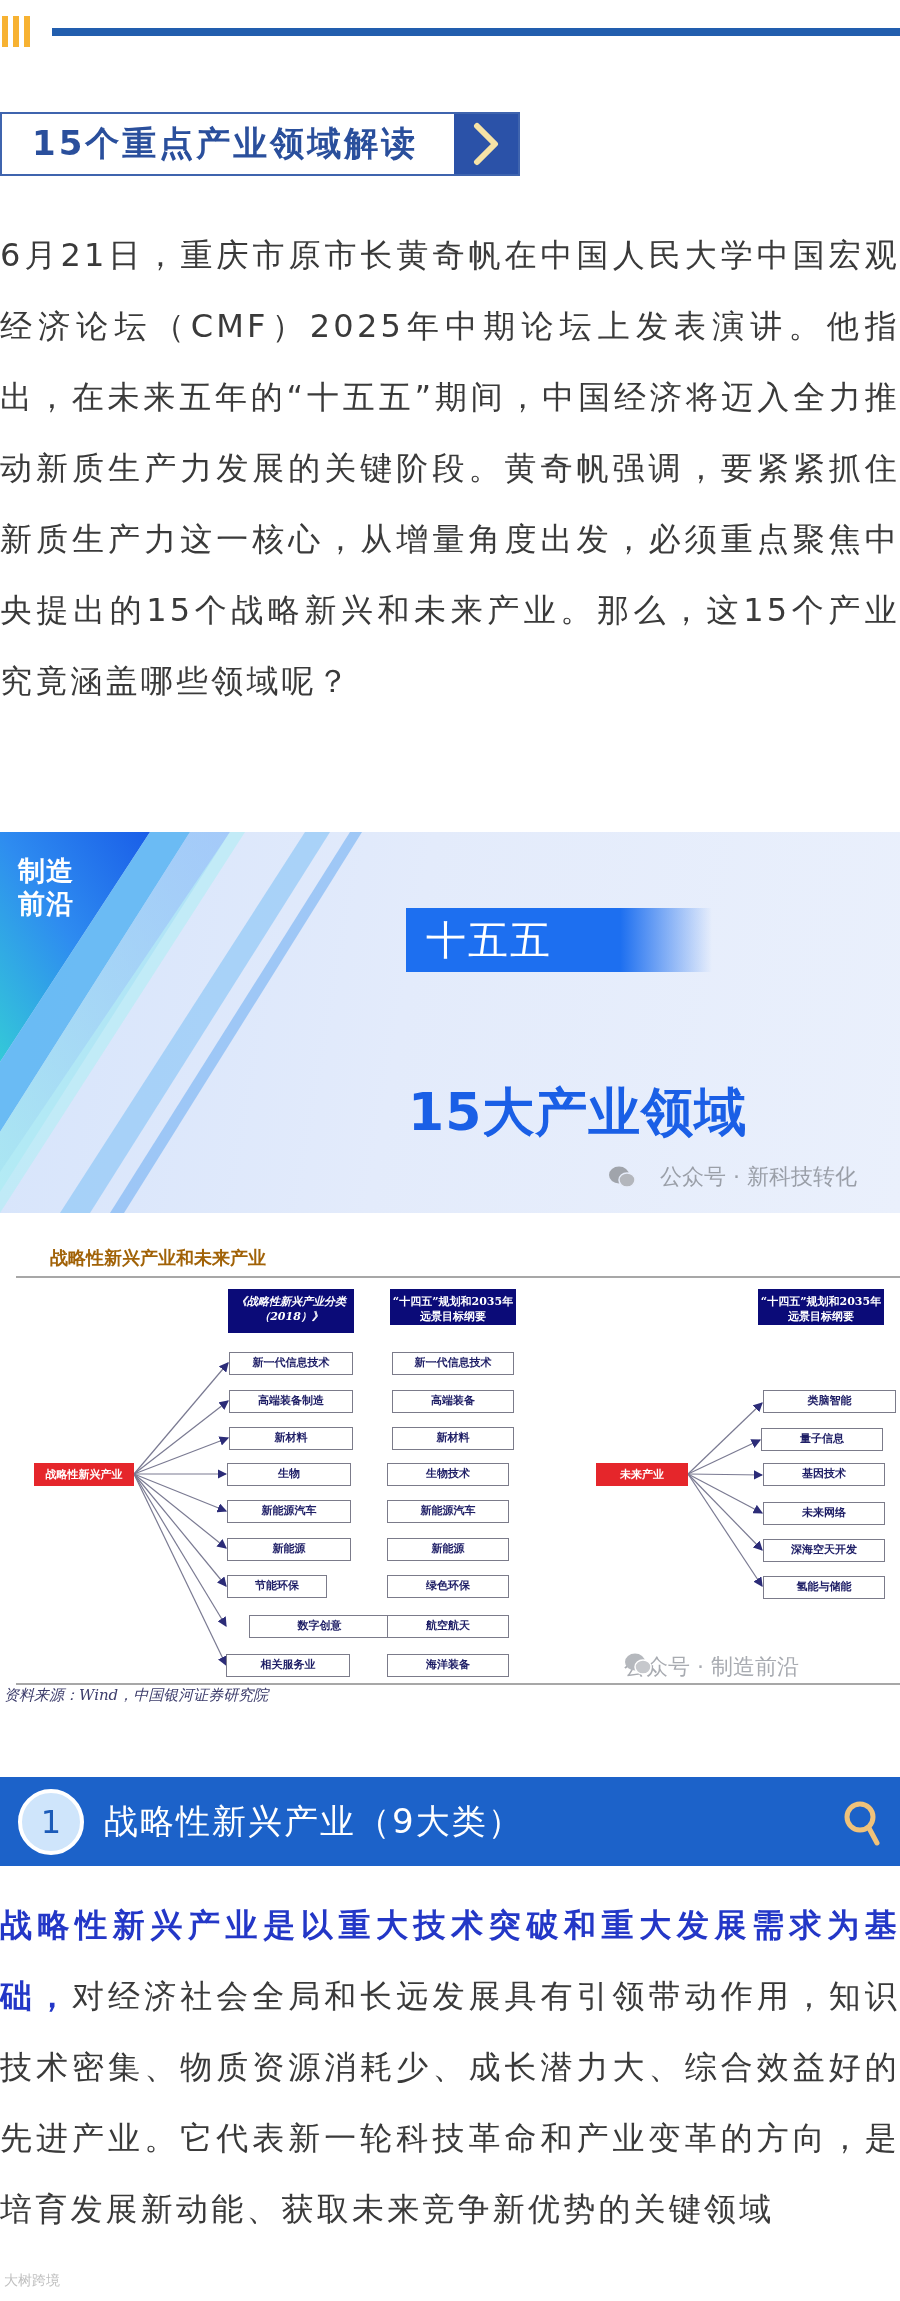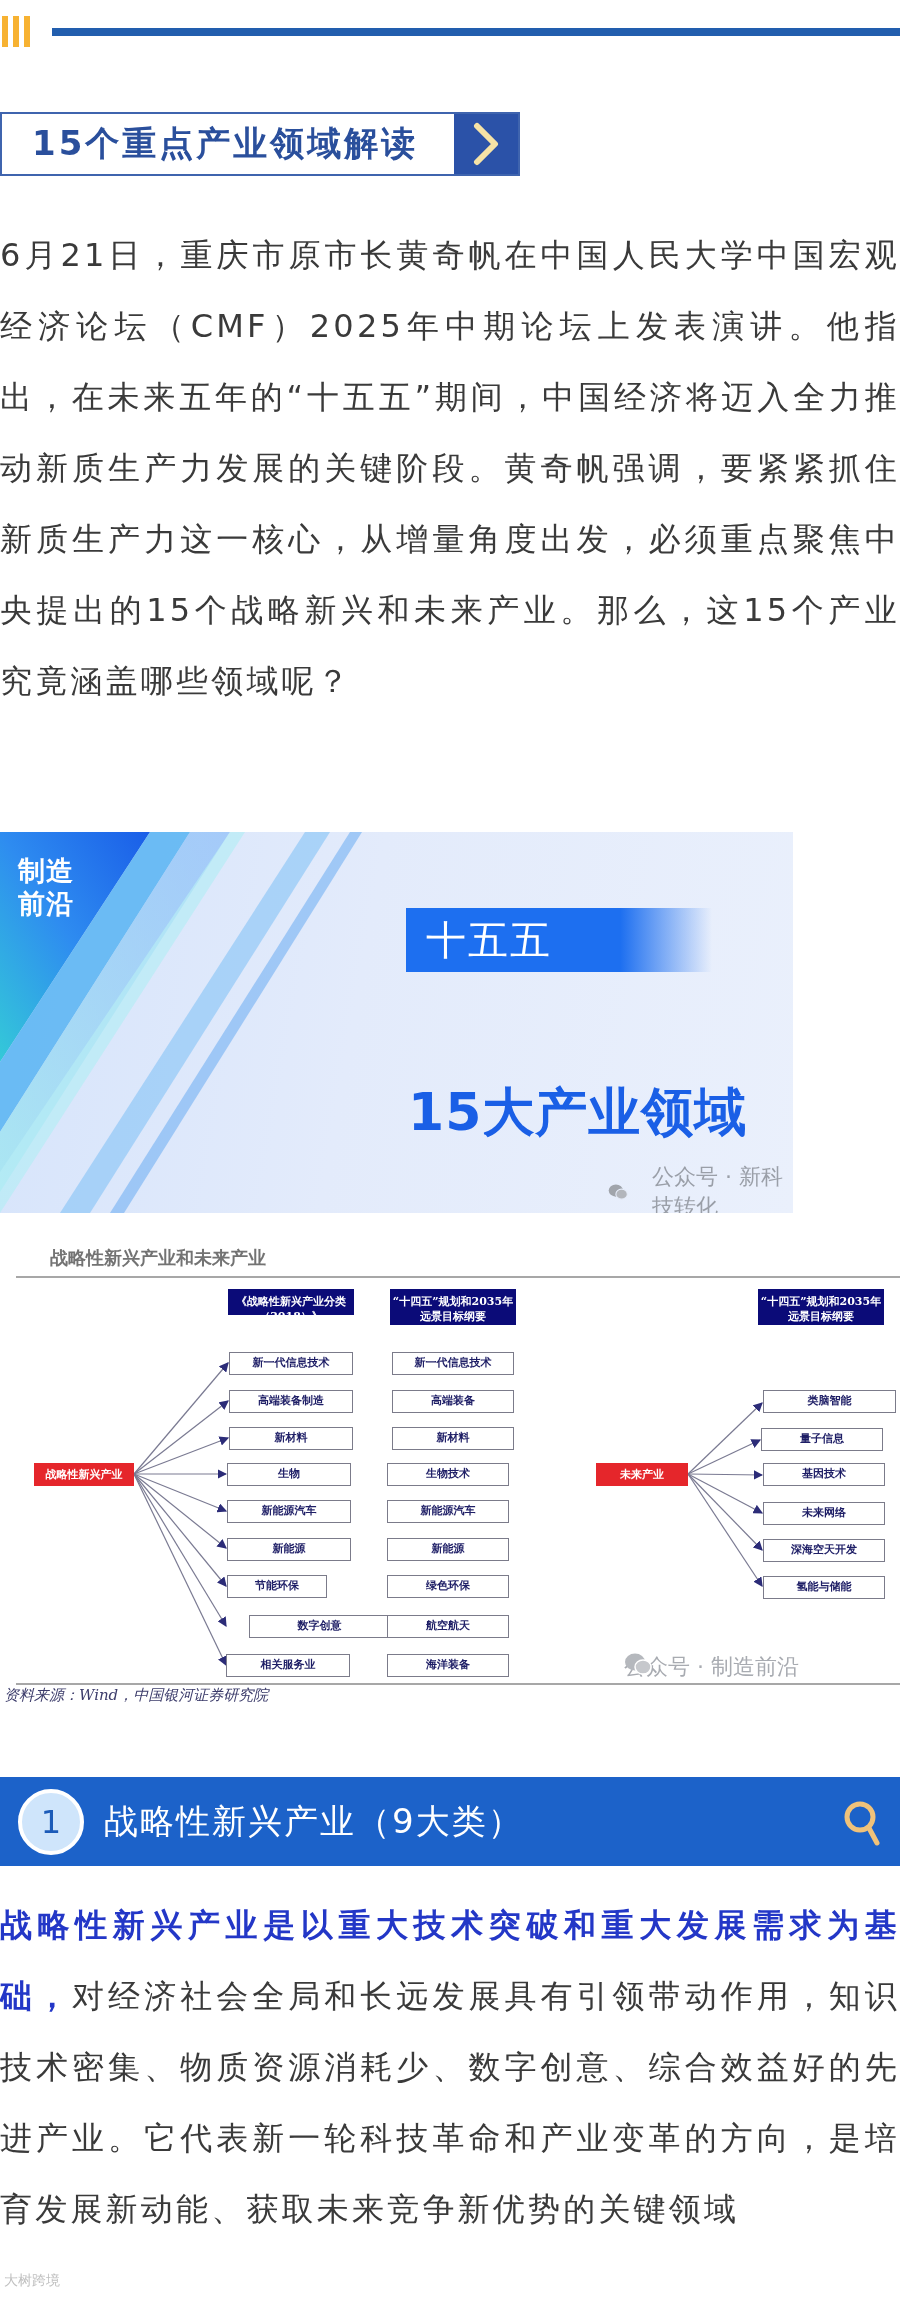--- a/index.html
+++ b/index.html
@@ -17,35 +17,35 @@
   .title-box .label { flex: 1; display: flex; align-items: center; padding-left: 30px; font-size: 34px; font-weight: bold; color: #2a4f9c; letter-spacing: 3px; }
   .title-box .arrow { width: 64px; background: #2b52a8; display: flex; align-items: center; justify-content: center; }
 
   
   .para { position: absolute; left: 0; width: 900px; font-size: 32px; line-height: 71px; letter-spacing: 3.2px; color: #3a3a3a; text-align: justify; }
   .p1 { top: 220px; }
   .p2 { top: 1890px; }
   .p2 .hl { color: #2337c7; font-weight: bold; }
 
   
-  .banner { position: absolute; left: 0; top: 832px; width: 793px; height: 381px; overflow: hidden;
+  .banner { position: absolute; left: 0; top: 832px; width: 900px; height: 381px; overflow: hidden;
             background: linear-gradient(100deg, #d6e4fb 0%, #e3ebfb 45%, #eaf0fc 100%); }
   .banner .stripes { position: absolute; left: 0; top: 0; width: 900px; height: 381px; }
   .banner .brand { position: absolute; left: 18px; top: 22px; color: #ffffff; font-size: 27px; font-weight: bold; line-height: 33px; letter-spacing: 1px; }
   .banner .tag { position: absolute; left: 406px; top: 76px; width: 306px; height: 64px;
                  background: linear-gradient(90deg, #1d6ff0 0%, #1d6ff0 70%, rgba(29,111,240,0) 100%);
                  color: #fff; font-size: 40px; line-height: 64px; padding-left: 20px; letter-spacing: 2px; }
   .banner .headline { position: absolute; left: 402px; top: 146px; font-size: 72px; font-weight: bold; color: #1a5fe6; letter-spacing: 2px; }
   .banner .subline { position: absolute; left: 408px; top: 246px; font-size: 52px; font-weight: bold; color: #1a5fe6; letter-spacing: 1px; }
   .banner .watermark { position: absolute; left: 608px; top: 330px; font-size: 22px; color: #9a9fa8; display: flex; align-items: center; gap: 24px; }
 
   
   .diagram { position: absolute; left: 0; top: 1220px; width: 900px; height: 490px; background: #fff; }
   .diagram svg { position: absolute; left: 0; top: 0; }
-  .diagram .d-title { position: absolute; left: 50px; top: 26px; font-family: "DejaVu Serif", "Liberation Serif", serif; font-size: 18px; font-weight: bold; color: #737373; }
+  .diagram .d-title { position: absolute; left: 50px; top: 26px; font-family: "DejaVu Serif", "Liberation Serif", serif; font-size: 18px; font-weight: bold; color: #a16207; }
   .diagram .hdr { position: absolute; background: #0b0b78; color: #fff; font-family: "DejaVu Serif", serif; font-size: 11px; font-weight: bold; text-align: center; line-height: 15px; padding-top: 5px; }
   .diagram .box { position: absolute; height: 23px; border: 1.5px solid #7b7b8a; background: #fff; color: #1e1e66;
                   font-family: "DejaVu Serif", serif; font-size: 11px; font-weight: bold; text-align: center; line-height: 20px; }
   .diagram .root { position: absolute; height: 23px; background: #e5262b; color: #fff; font-family: "DejaVu Serif", serif;
                    font-size: 11px; font-weight: bold; text-align: center; line-height: 23px; }
   .diagram .source { position: absolute; left: 4px; top: 466px; font-family: "DejaVu Serif", serif; font-style: italic; font-size: 15px; color: #3b3b6a; }
   .diagram .wm2 { position: absolute; left: 624px; top: 432px; font-size: 22px; color: #a8abb1; display: flex; align-items: center; gap: 8px; }
 
   
   .sec-header { position: absolute; left: 0; top: 1777px; width: 900px; height: 89px; background: #1c62c9; display: flex; align-items: center; }
@@ -141,21 +141,21 @@
       <line x1="688" y1="254" x2="760" y2="220"></line>
       <line x1="688" y1="254" x2="762" y2="255"></line>
       <line x1="688" y1="254" x2="762" y2="293"></line>
       <line x1="688" y1="254" x2="762" y2="330"></line>
       <line x1="688" y1="254" x2="762" y2="366"></line>
     </g>
   </svg>
 
   <div class="d-title">战略性新兴产业和未来产业</div>
 
-  <div class="hdr" style="left:228px;top:69px;width:126px;height:26px;">《战略性新兴产业分类（2018）》</div>
+  <div class="hdr" style="left:228px;top:69px;width:126px;height:44px;font-style:italic;">《战略性新兴产业分类（2018）》</div>
   <div class="hdr" style="left:390px;top:69px;width:126px;height:36px;">“十四五”规划和2035年远景目标纲要</div>
   <div class="hdr" style="left:758px;top:69px;width:126px;height:36px;">“十四五”规划和2035年远景目标纲要</div>
 
   <div class="root" style="left:34px;top:243px;width:100px;">战略性新兴产业</div>
   <div class="root" style="left:596px;top:243px;width:92px;">未来产业</div>
 
   <div class="box" style="left:229px;top:132px;width:124px;">新一代信息技术</div>
   <div class="box" style="left:229px;top:170px;width:124px;">高端装备制造</div>
   <div class="box" style="left:229px;top:207px;width:124px;">新材料</div>
   <div class="box" style="left:227px;top:243px;width:124px;">生物</div>
@@ -196,15 +196,15 @@
   <div class="num">1</div>
   <div class="title">战略性新兴产业（9大类）</div>
   <div class="search">
     <svg width="40" height="48" viewBox="0 0 40 48">
       <circle cx="18" cy="18" r="13" fill="none" stroke="#f0c27a" stroke-width="5"></circle>
       <line x1="27" y1="29" x2="35" y2="44" stroke="#f0c27a" stroke-width="5" stroke-linecap="round"></line>
     </svg>
   </div>
 </div>
 
-<p class="para p2"><span class="hl">战略性新兴产业是以重大技术突破和重大发展需求为基础，</span><span>对经济社会全局和长远发展具有引领带动作用，知识技术密集、物质资源消耗少、数字创意、综合效益好的先进产业。它代表新一轮科技革命和产业变革的方向，是培育发展新动能、获取未来竞争新优势的关键领域</span></p>
+<p class="para p2"><span class="hl">战略性新兴产业是以重大技术突破和重大发展需求为基础，</span><span>对经济社会全局和长远发展具有引领带动作用，知识技术密集、物质资源消耗少、成长潜力大、综合效益好的先进产业。它代表新一轮科技革命和产业变革的方向，是培育发展新动能、获取未来竞争新优势的关键领域</span></p>
 
 <div class="corner-wm">大树跨境</div>
 
 </body></html>

